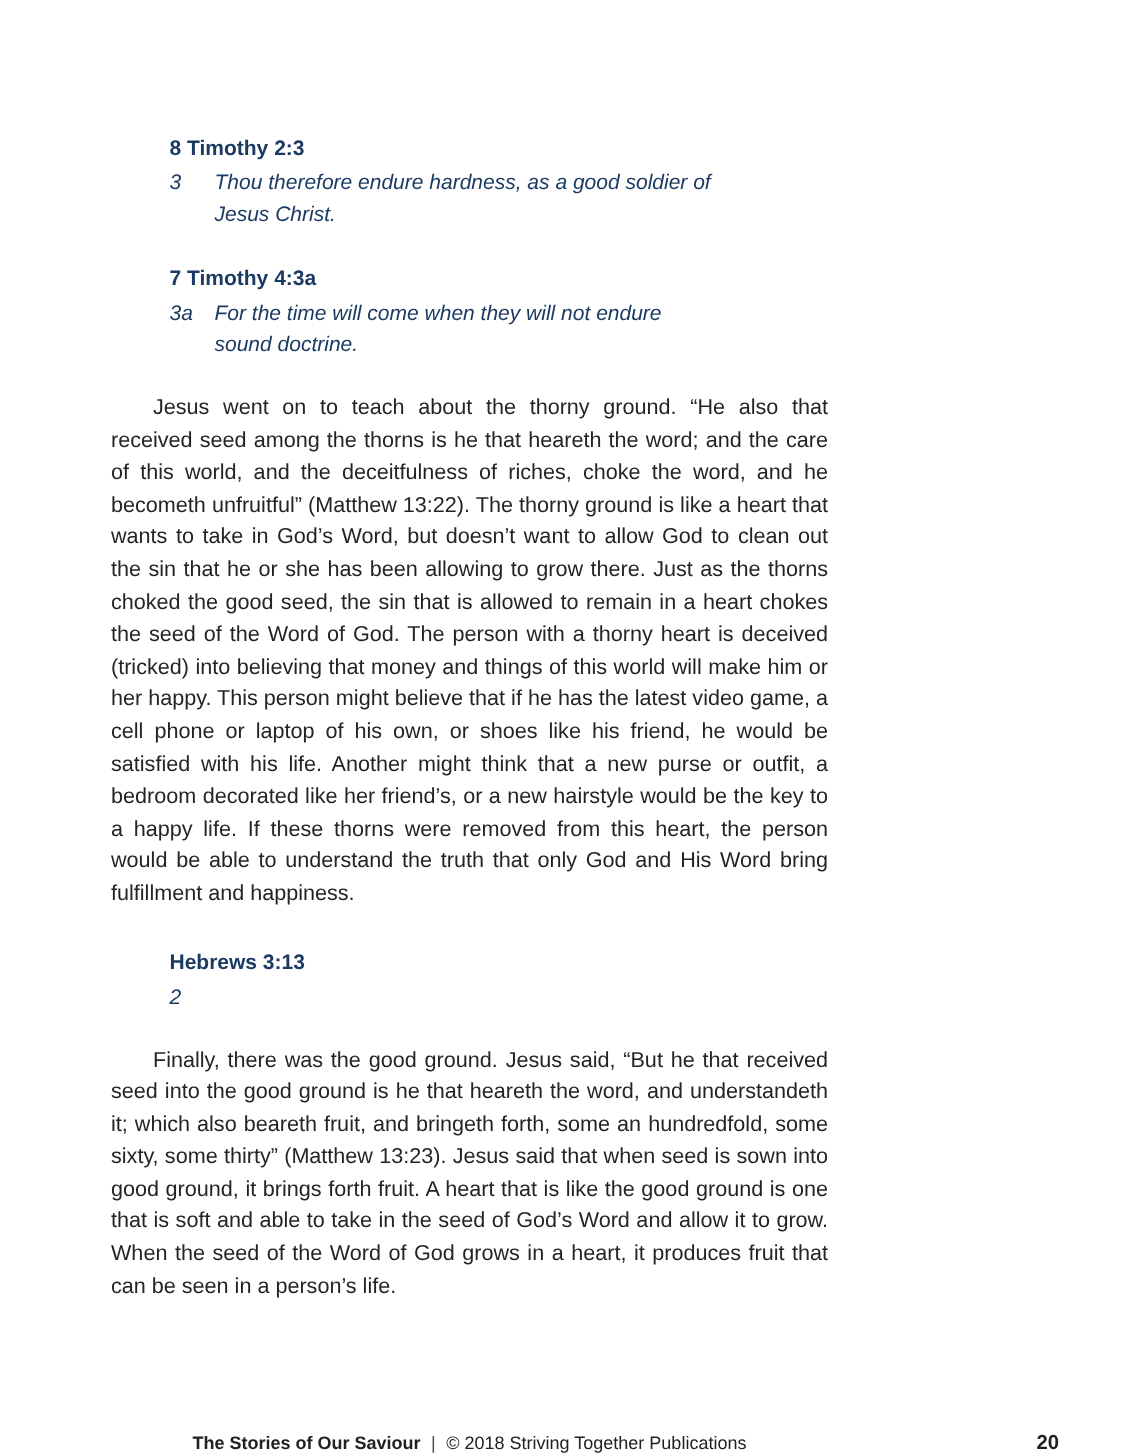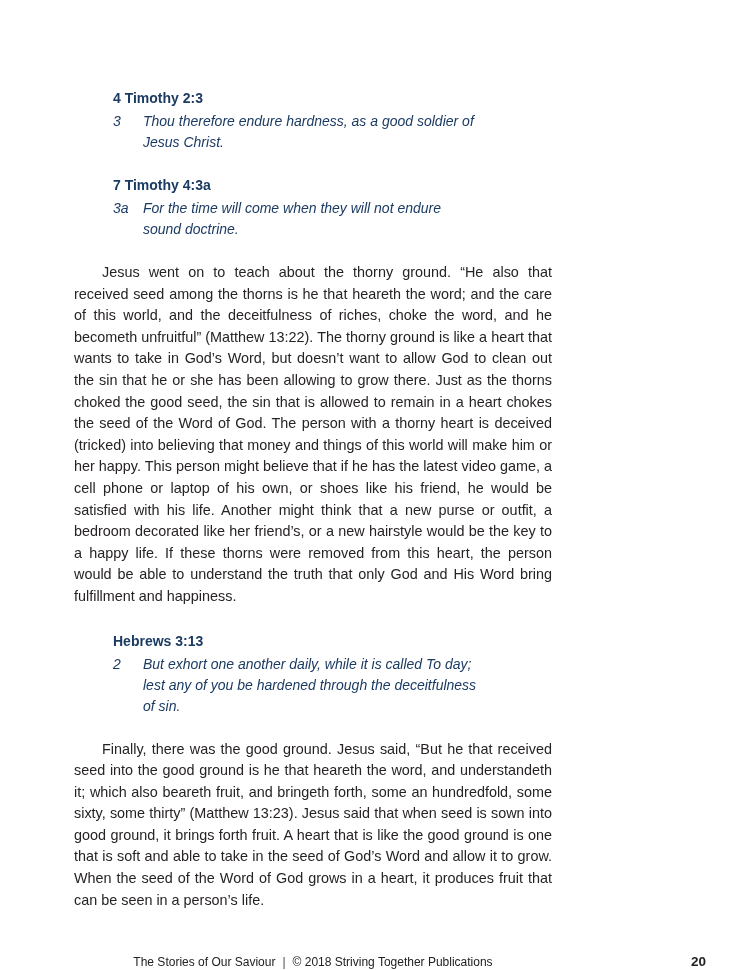--- a/index.html
+++ b/index.html
@@ -53,62 +53,61 @@
     position: absolute;
     left: 74px;
     top: 954px;
     width: 478px;
     text-align: center;
     font-size: 12px;
     line-height: 16px;
     color: #232021;
     white-space: nowrap;
   }
-  .ft-title { font-weight: normal; }
+  .ft-title { font-weight: bold; }
   .ft-sep { margin: 0 7px; color: #4a4a4a; }
   .page-num {
     position: absolute;
     top: 953px;
     right: 49px;
     font-size: 13.5px;
     line-height: 17px;
     font-weight: bold;
     color: #232021;
   }
 </style>
 </head>
 <body>
 
 <div class="page">
 
   <div class="content">
 
     <section class="scripture">
-      <h3 class="ref">4 Timothy 2:3</h3>
+      <h3 class="ref">8 Timothy 2:3</h3>
       <div class="verse">
         <span class="vnum">3</span>
         <span class="vtext">Thou therefore endure hardness, as a good soldier of Jesus Christ.</span>
       </div>
     </section>
 
     <section class="scripture">
       <h3 class="ref">7 Timothy 4:3a</h3>
       <div class="verse">
         <span class="vnum">3a</span>
         <span class="vtext">For the time will come when they will not endure sound doctrine.</span>
       </div>
     </section>
 
     <p class="para">Jesus went on to teach about the thorny ground. “He also that received seed among the thorns is he that heareth the word; and the care of this world, and the deceitfulness of riches, choke the word, and he becometh unfruitful” (Matthew 13:22). The thorny ground is like a heart that wants to take in God’s Word, but doesn’t want to allow God to clean out the sin that he or she has been allowing to grow there. Just as the thorns choked the good seed, the sin that is allowed to remain in a heart chokes the seed of the Word of God. The person with a thorny heart is deceived (tricked) into believing that money and things of this world will make him or her happy. This person might believe that if he has the latest video game, a cell phone or laptop of his own, or shoes like his friend, he would be satisfied with his life. Another might think that a new purse or outfit, a bedroom decorated like her friend’s, or a new hairstyle would be the key to a happy life. If these thorns were removed from this heart, the person would be able to understand the truth that only God and His Word bring fulfillment and happiness.</p>
 
     <section class="scripture">
       <h3 class="ref">Hebrews 3:13</h3>
       <div class="verse">
         <span class="vnum">2</span>
-        <span class="vtext">But exhort one another daily, while it is called To day; lest any of you be hardened through the deceitfulness of sin.</span>
       </div>
     </section>
 
     <p class="para">Finally, there was the good ground. Jesus said, “But he that received seed into the good ground is he that heareth the word, and understandeth it; which also beareth fruit, and bringeth forth, some an hundredfold, some sixty, some thirty” (Matthew 13:23). Jesus said that when seed is sown into good ground, it brings forth fruit. A heart that is like the good ground is one that is soft and able to take in the seed of God’s Word and allow it to grow. When the seed of the Word of God grows in a heart, it produces fruit that can be seen in a person’s life.</p>
 
   </div>
 
   <div class="footer-line">
     <span class="ft-title">The Stories of Our Saviour</span><span class="ft-sep">|</span><span class="ft-copy">© 2018 Striving Together Publications</span>
   </div>

